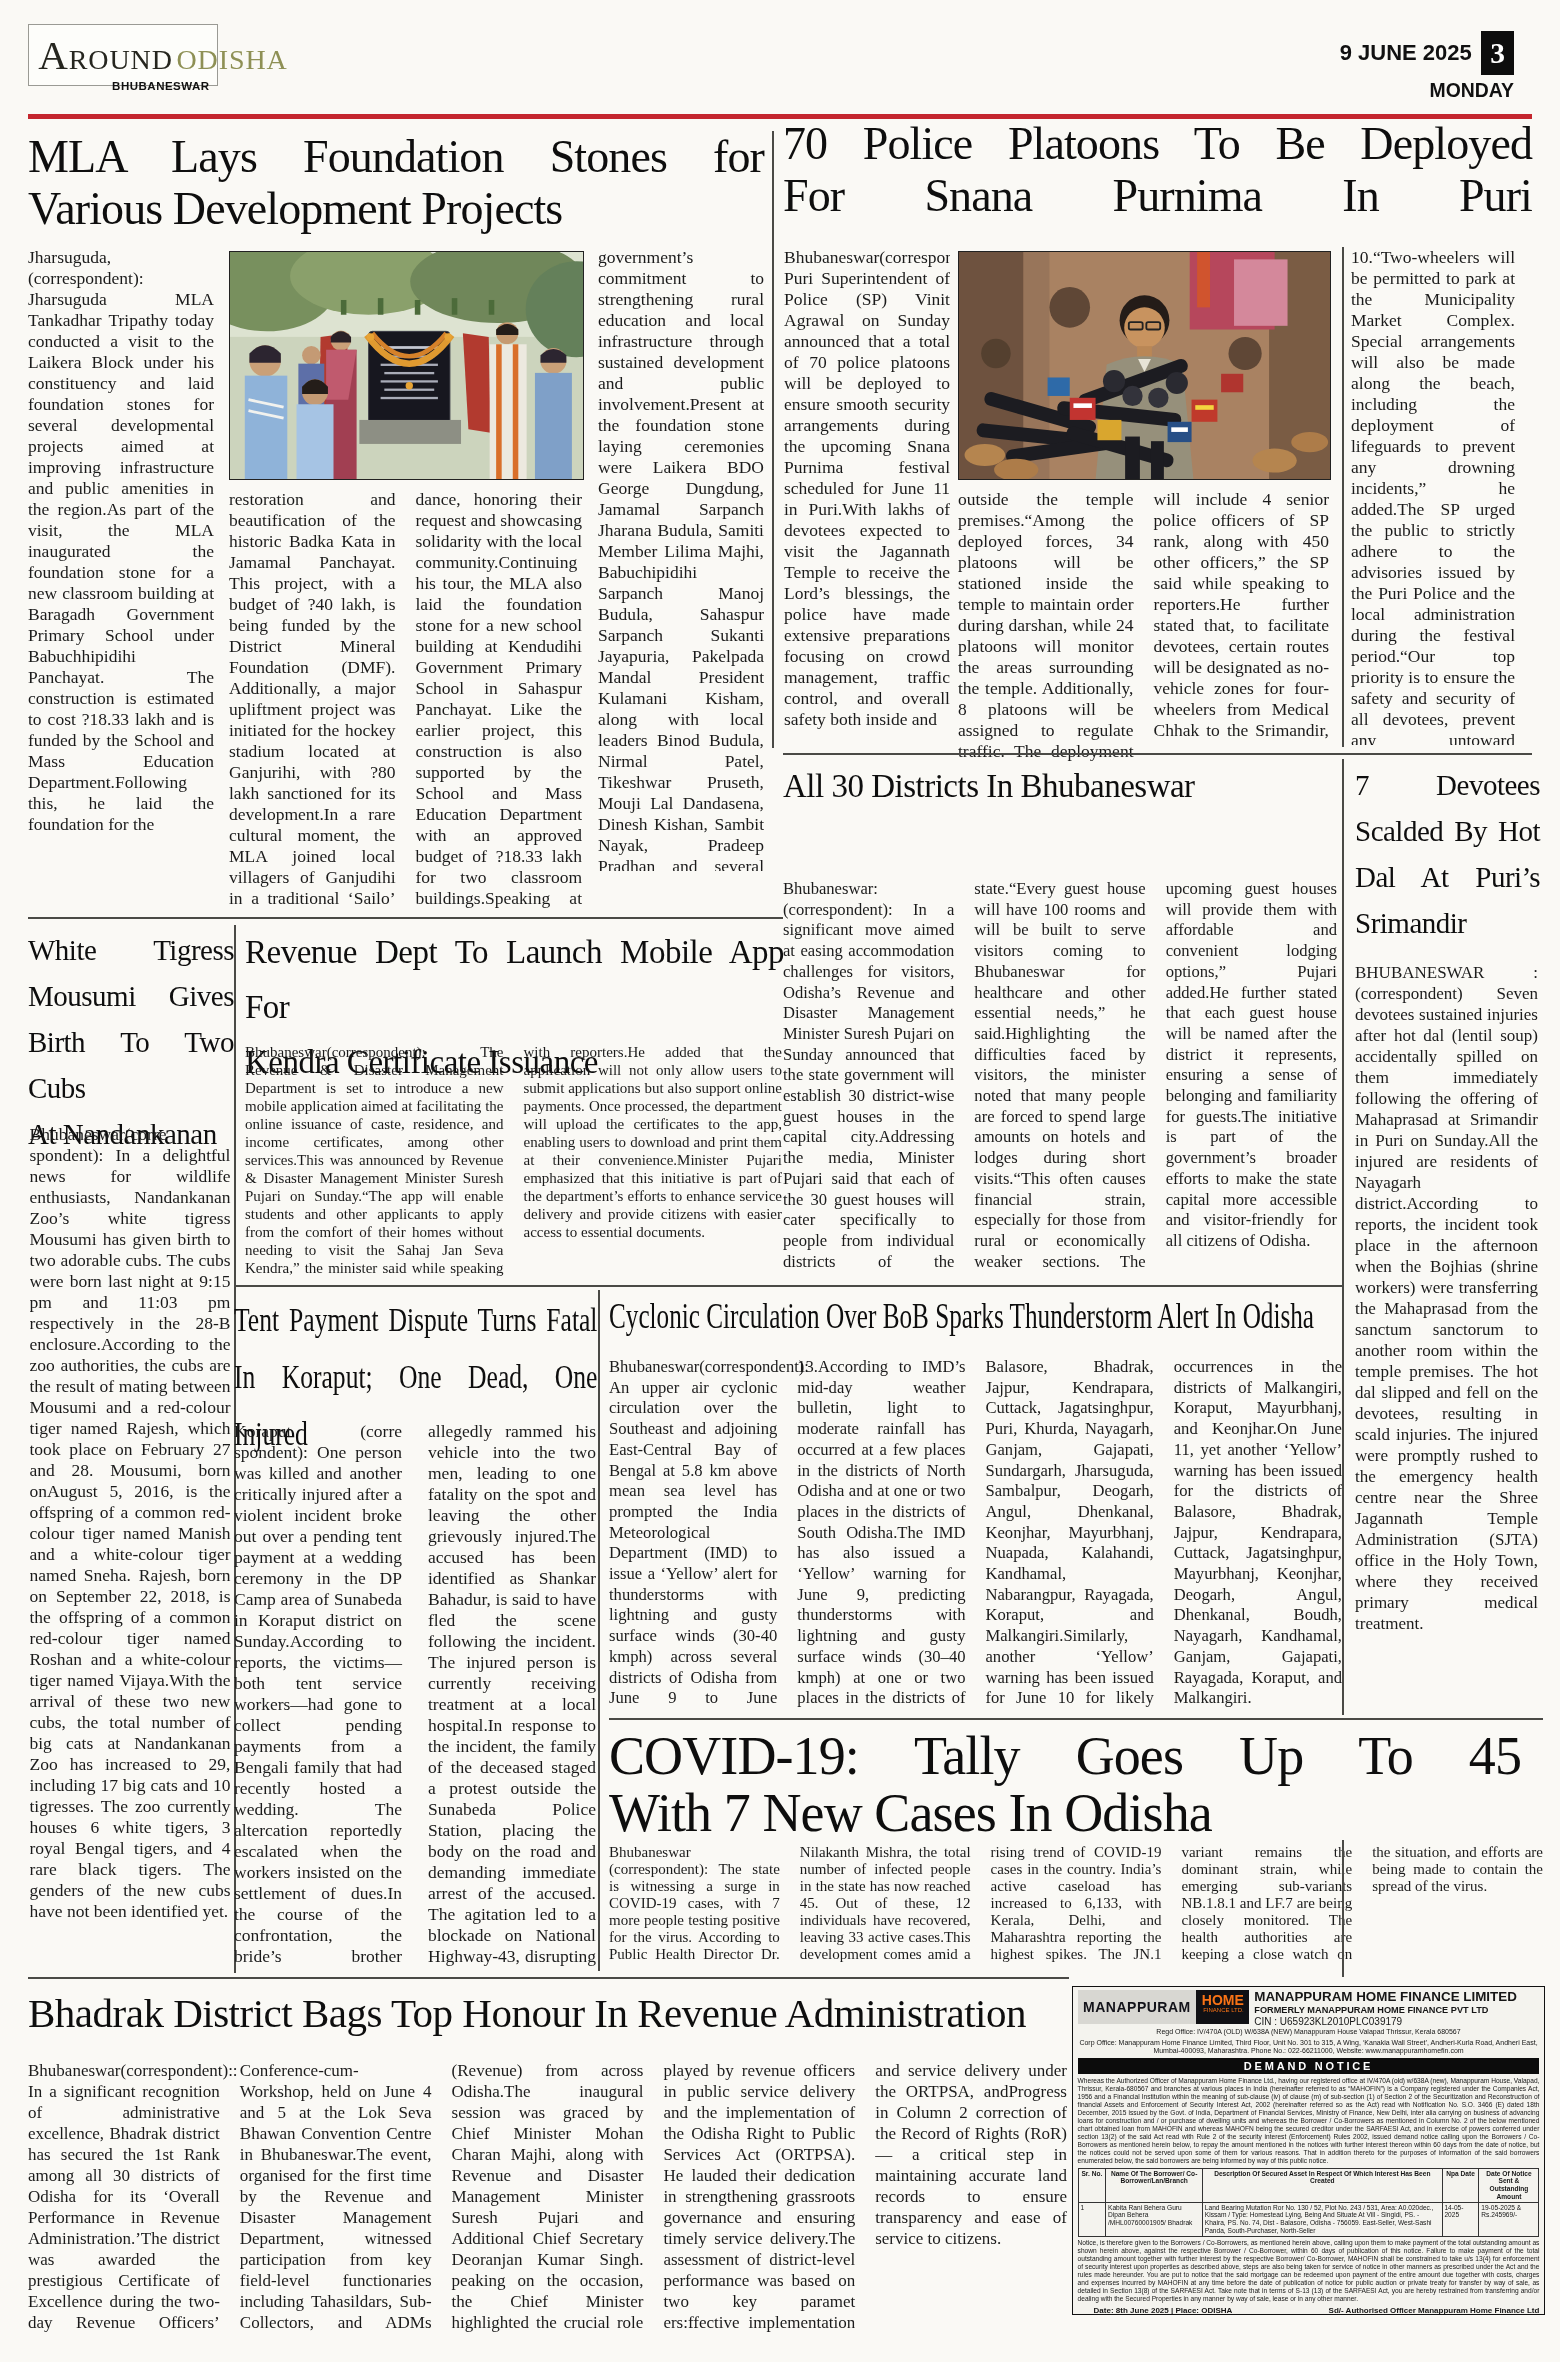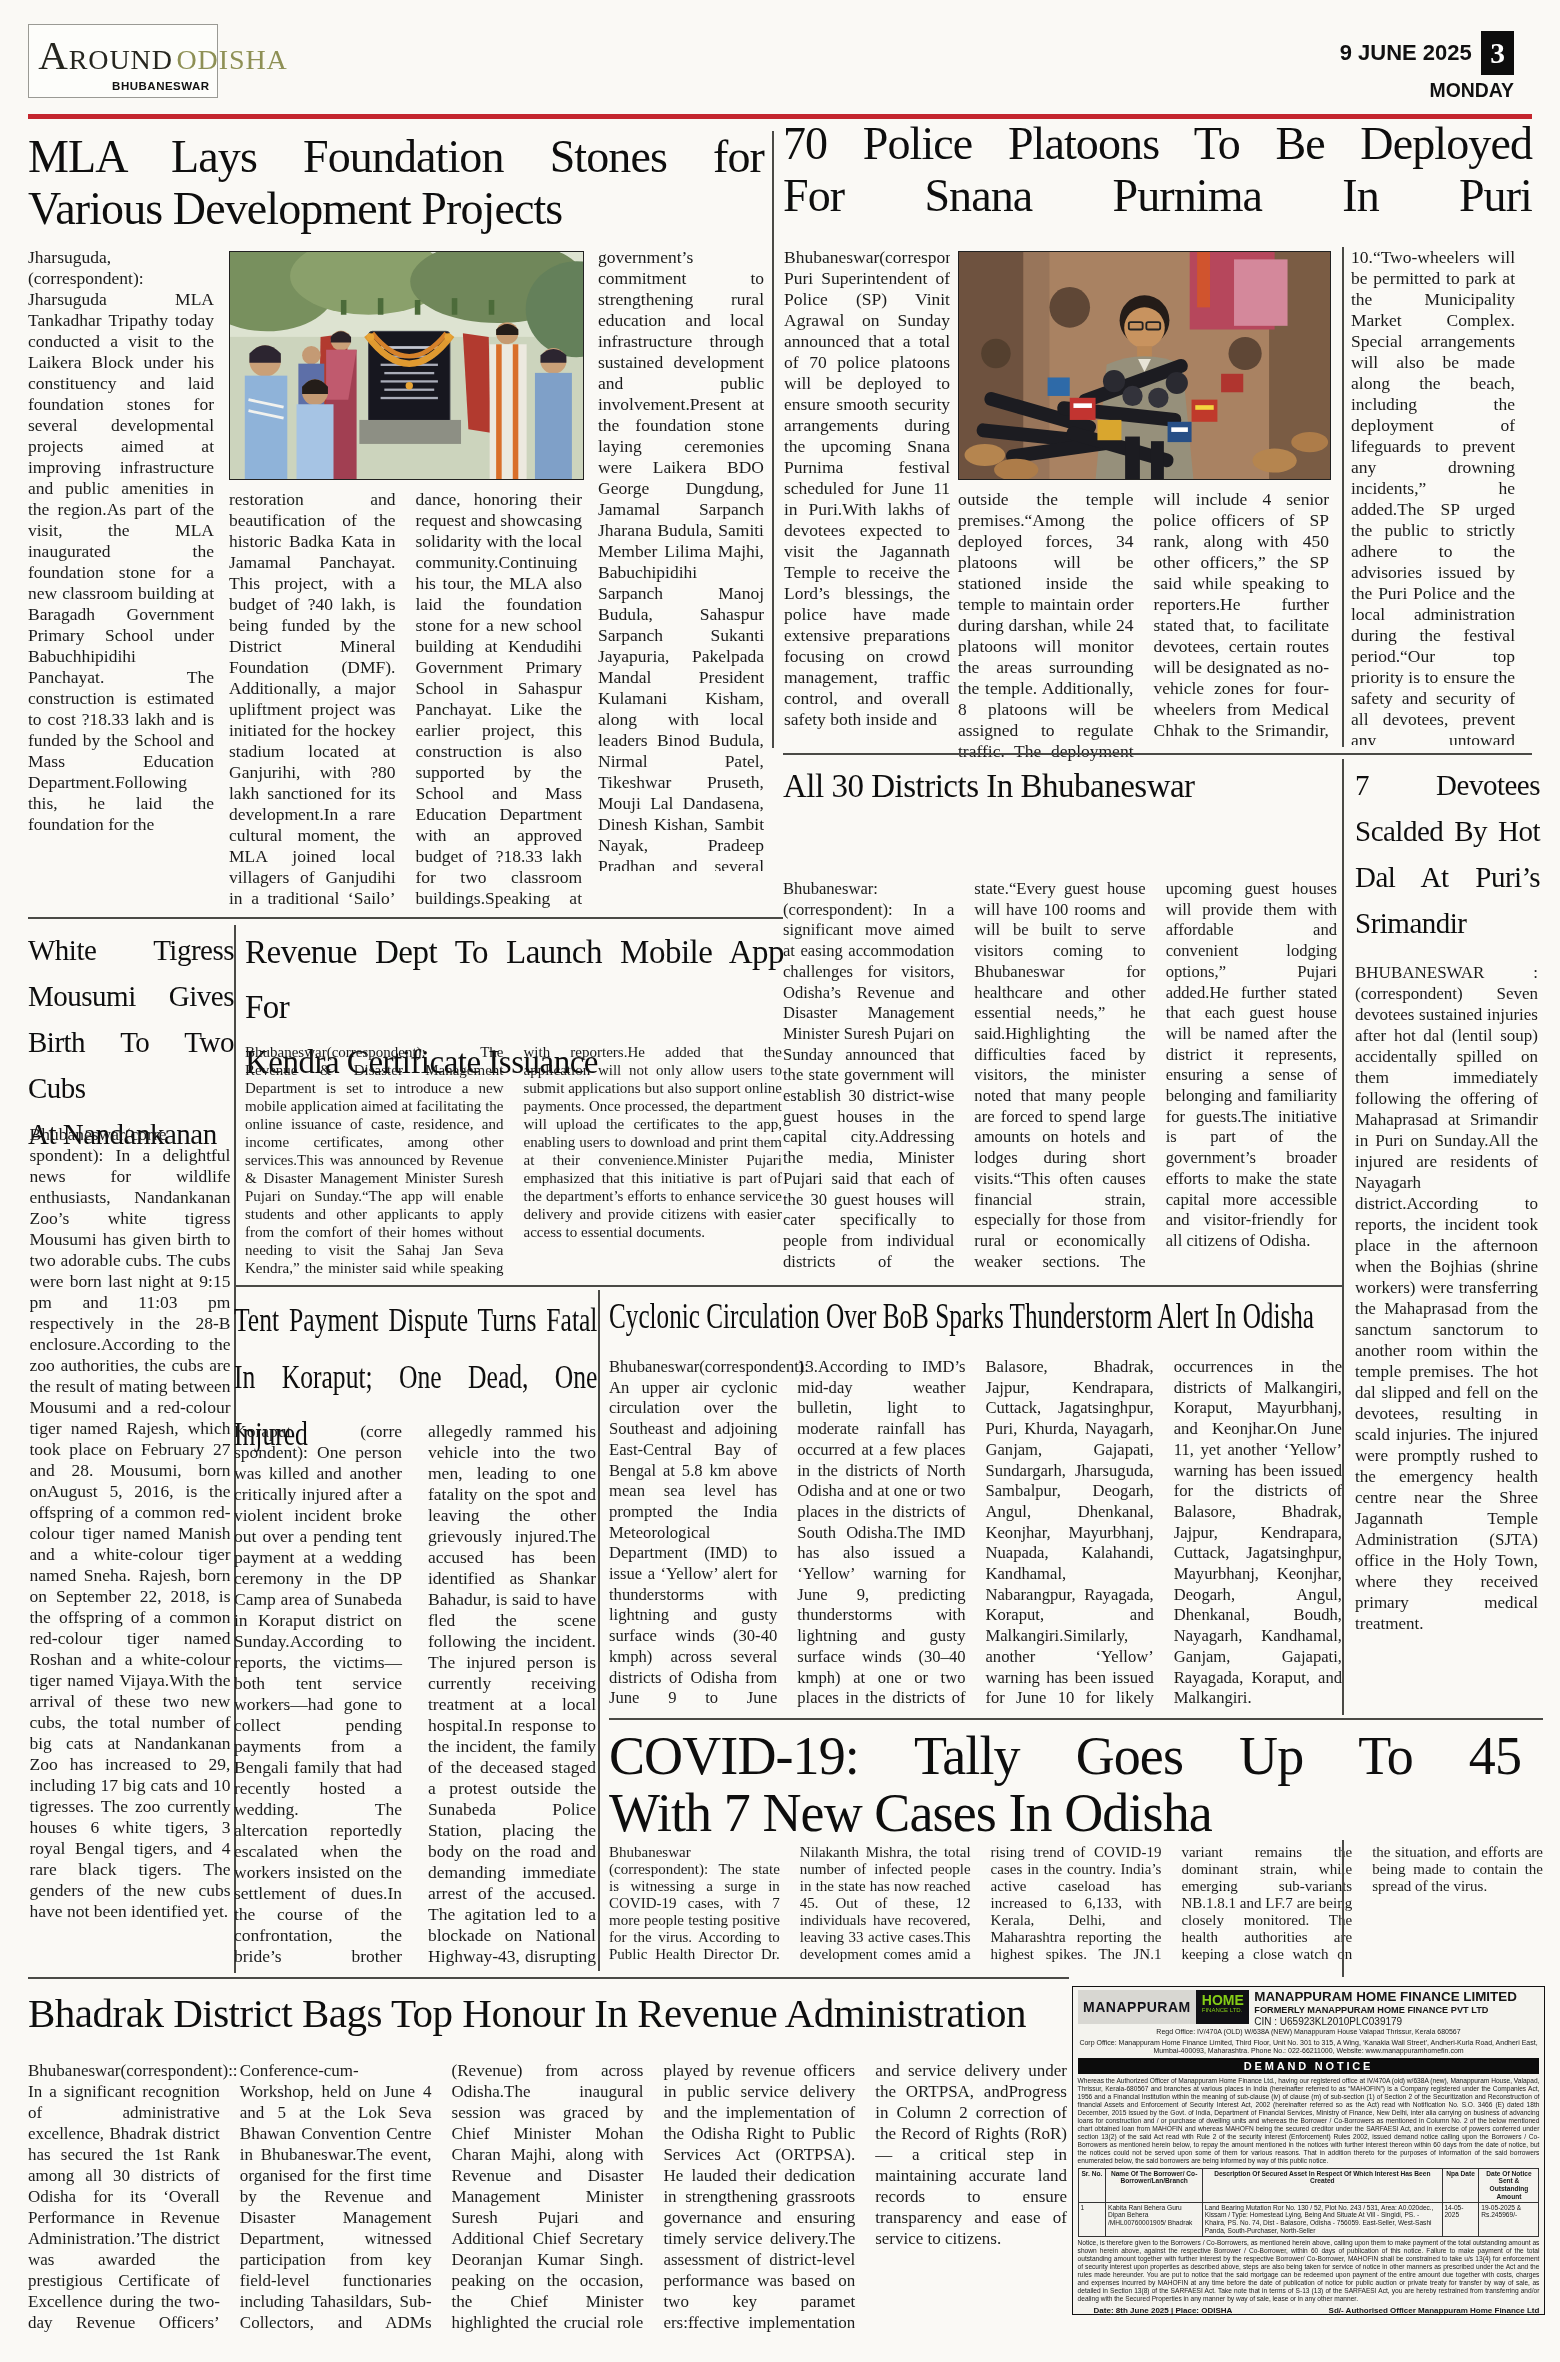--- a/index.html
+++ b/index.html
@@ -1,19 +1,19 @@
 <!DOCTYPE html>
 <html style="font-size:14.8px"><head>
 <meta charset="utf-8">
 <style>
   html,body{margin:0;padding:0;background:#e8e6e0;}
   .sheet{position:relative;width:1561px;height:2363px;background:#faf9f5;margin:0 auto;overflow:hidden;
          font-family:"Liberation Serif",serif;color:#1b1b1b;}
   
-  .logo-box{position:absolute;left:28px;top:24px;width:190px;height:74px;border:0.9px solid #9a9a94;
+  .logo-box{position:absolute;left:28px;top:24px;width:190px;height:62px;border:0.9px solid #9a9a94;
             background:#fdfdfa;box-sizing:border-box;padding:5.5px 7.4px 3.7px 9.2px;}
   .brand{white-space:nowrap;}
   .brand-main{display:inline-block;font-size:28px;letter-spacing:0.9px;color:#26261f;}
   .brand-main::first-letter{font-size:41px;}
   .brand-accent{display:inline-block;font-size:28px;letter-spacing:0.9px;color:#8e9055;}
   .brand-sub{text-align:right;font-family:"Liberation Sans",sans-serif;font-weight:bold;
              font-size:11.5px;letter-spacing:0.5px;color:#111;margin-top:1.8px;}
   .date-wrap{position:absolute;left:1272px;top:31px;width:242px;}
   .date-row{display:flex;justify-content:flex-end;align-items:center;gap:9.2px;}
   .edition-date{font-family:"Liberation Sans",sans-serif;font-weight:bold;font-size:22px;color:#111;}
@@ -50,21 +50,21 @@
   .photo{position:absolute;border:0.9px solid #222;background:#cfcfc6;}
   .photo svg{display:block;width:100%;height:100%;}
   
   .ad{position:absolute;left:1072px;top:1986px;width:473px;height:329px;border:1.8px solid #111;
       background:#f4f3ee;box-sizing:border-box;padding:2.8px 4.6px;
       font-family:"Liberation Sans",sans-serif;color:#161616;}
   .ad-head{display:flex;gap:5px;align-items:flex-start;}
   .ad-logo{display:flex;align-items:stretch;}
   .ad-logo-brand{background:#d8d7d2;color:#13131a;font-weight:bold;font-size:14px;
                  padding:9.2px 5.5px;letter-spacing:0.5px;}
-  .ad-logo-home{background:#101014;color:#84cc16;text-align:left;padding:3.7px 5.5px;}
+  .ad-logo-home{background:#101014;color:#f97316;text-align:right;padding:3.7px 5.5px;}
   .ad-logo-home .h1{font-size:14px;font-weight:bold;line-height:14px;}
   .ad-logo-home .h2{font-size:6px;line-height:7.4px;}
   .ad-title{font-weight:bold;font-size:13.4px;line-height:14.8px;}
   .ad-subtitle{font-weight:bold;font-size:9.2px;line-height:11px;}
   .ad-cin{font-size:10px;line-height:11px;}
   .ad-addr{font-size:7px;line-height:8.5px;text-align:center;margin-top:1.8px;}
   .ad-bar{background:#0c0c0c;color:#fff;text-align:center;font-weight:bold;font-size:11px;
           letter-spacing:2.8px;padding:1.8px 0;margin:2.8px 0;}
   .ad-para{font-size:6.6px;line-height:8px;text-align:justify;}
   .ad-table{width:100%;border-collapse:collapse;margin:2.8px 0;font-size:6.6px;line-height:7.8px;}

